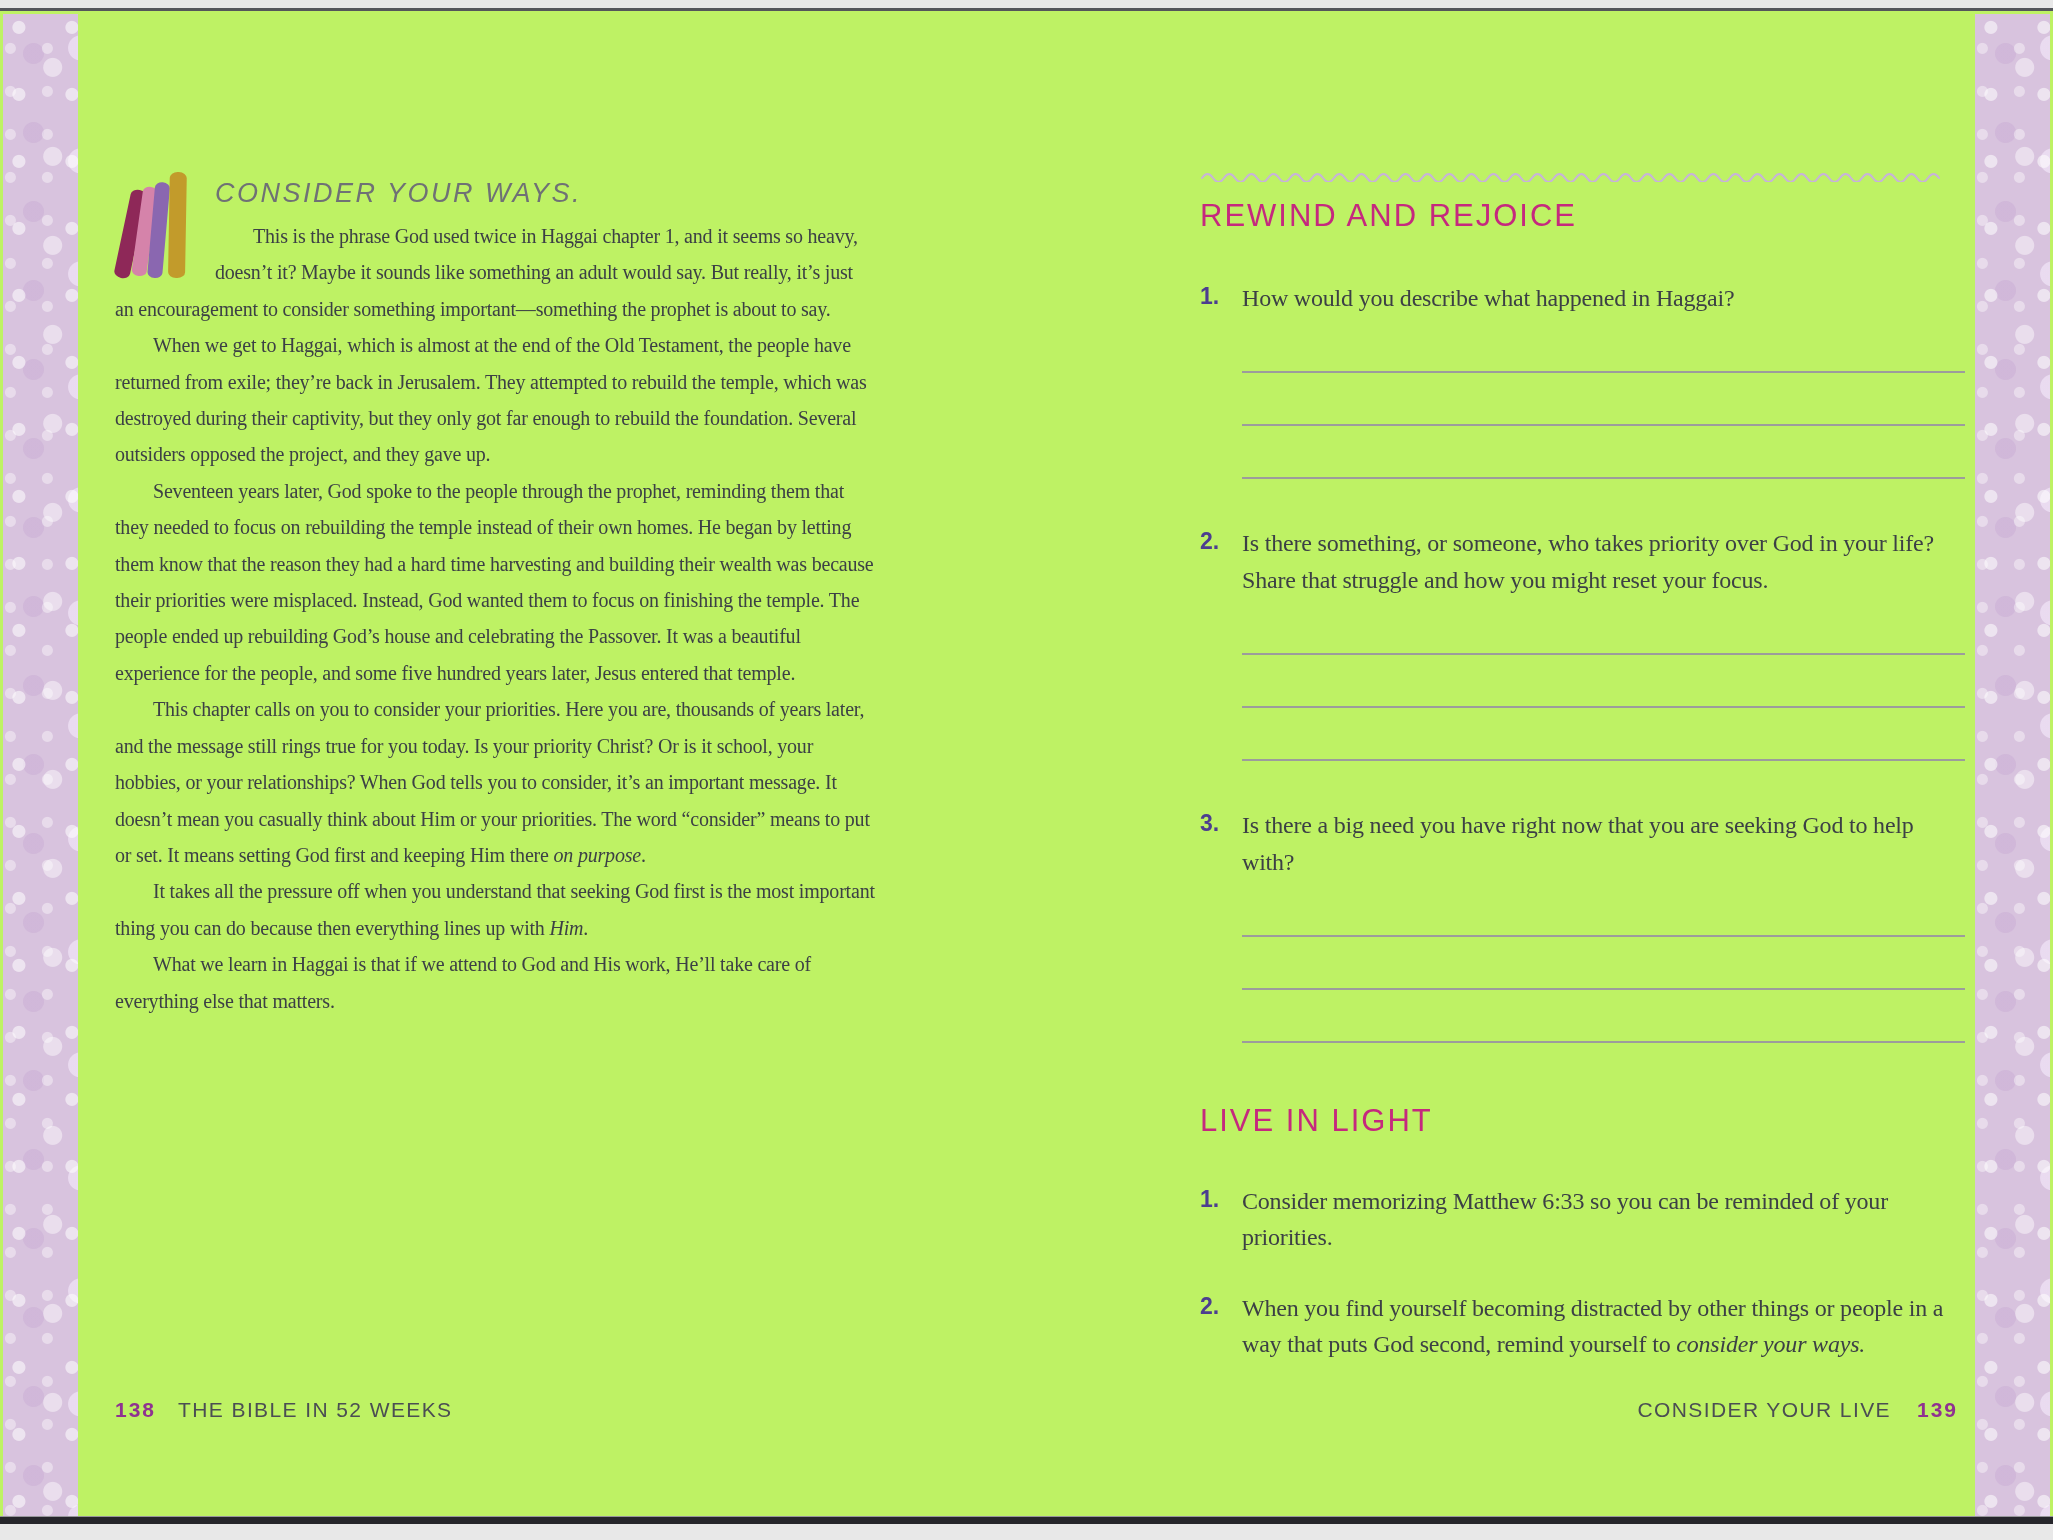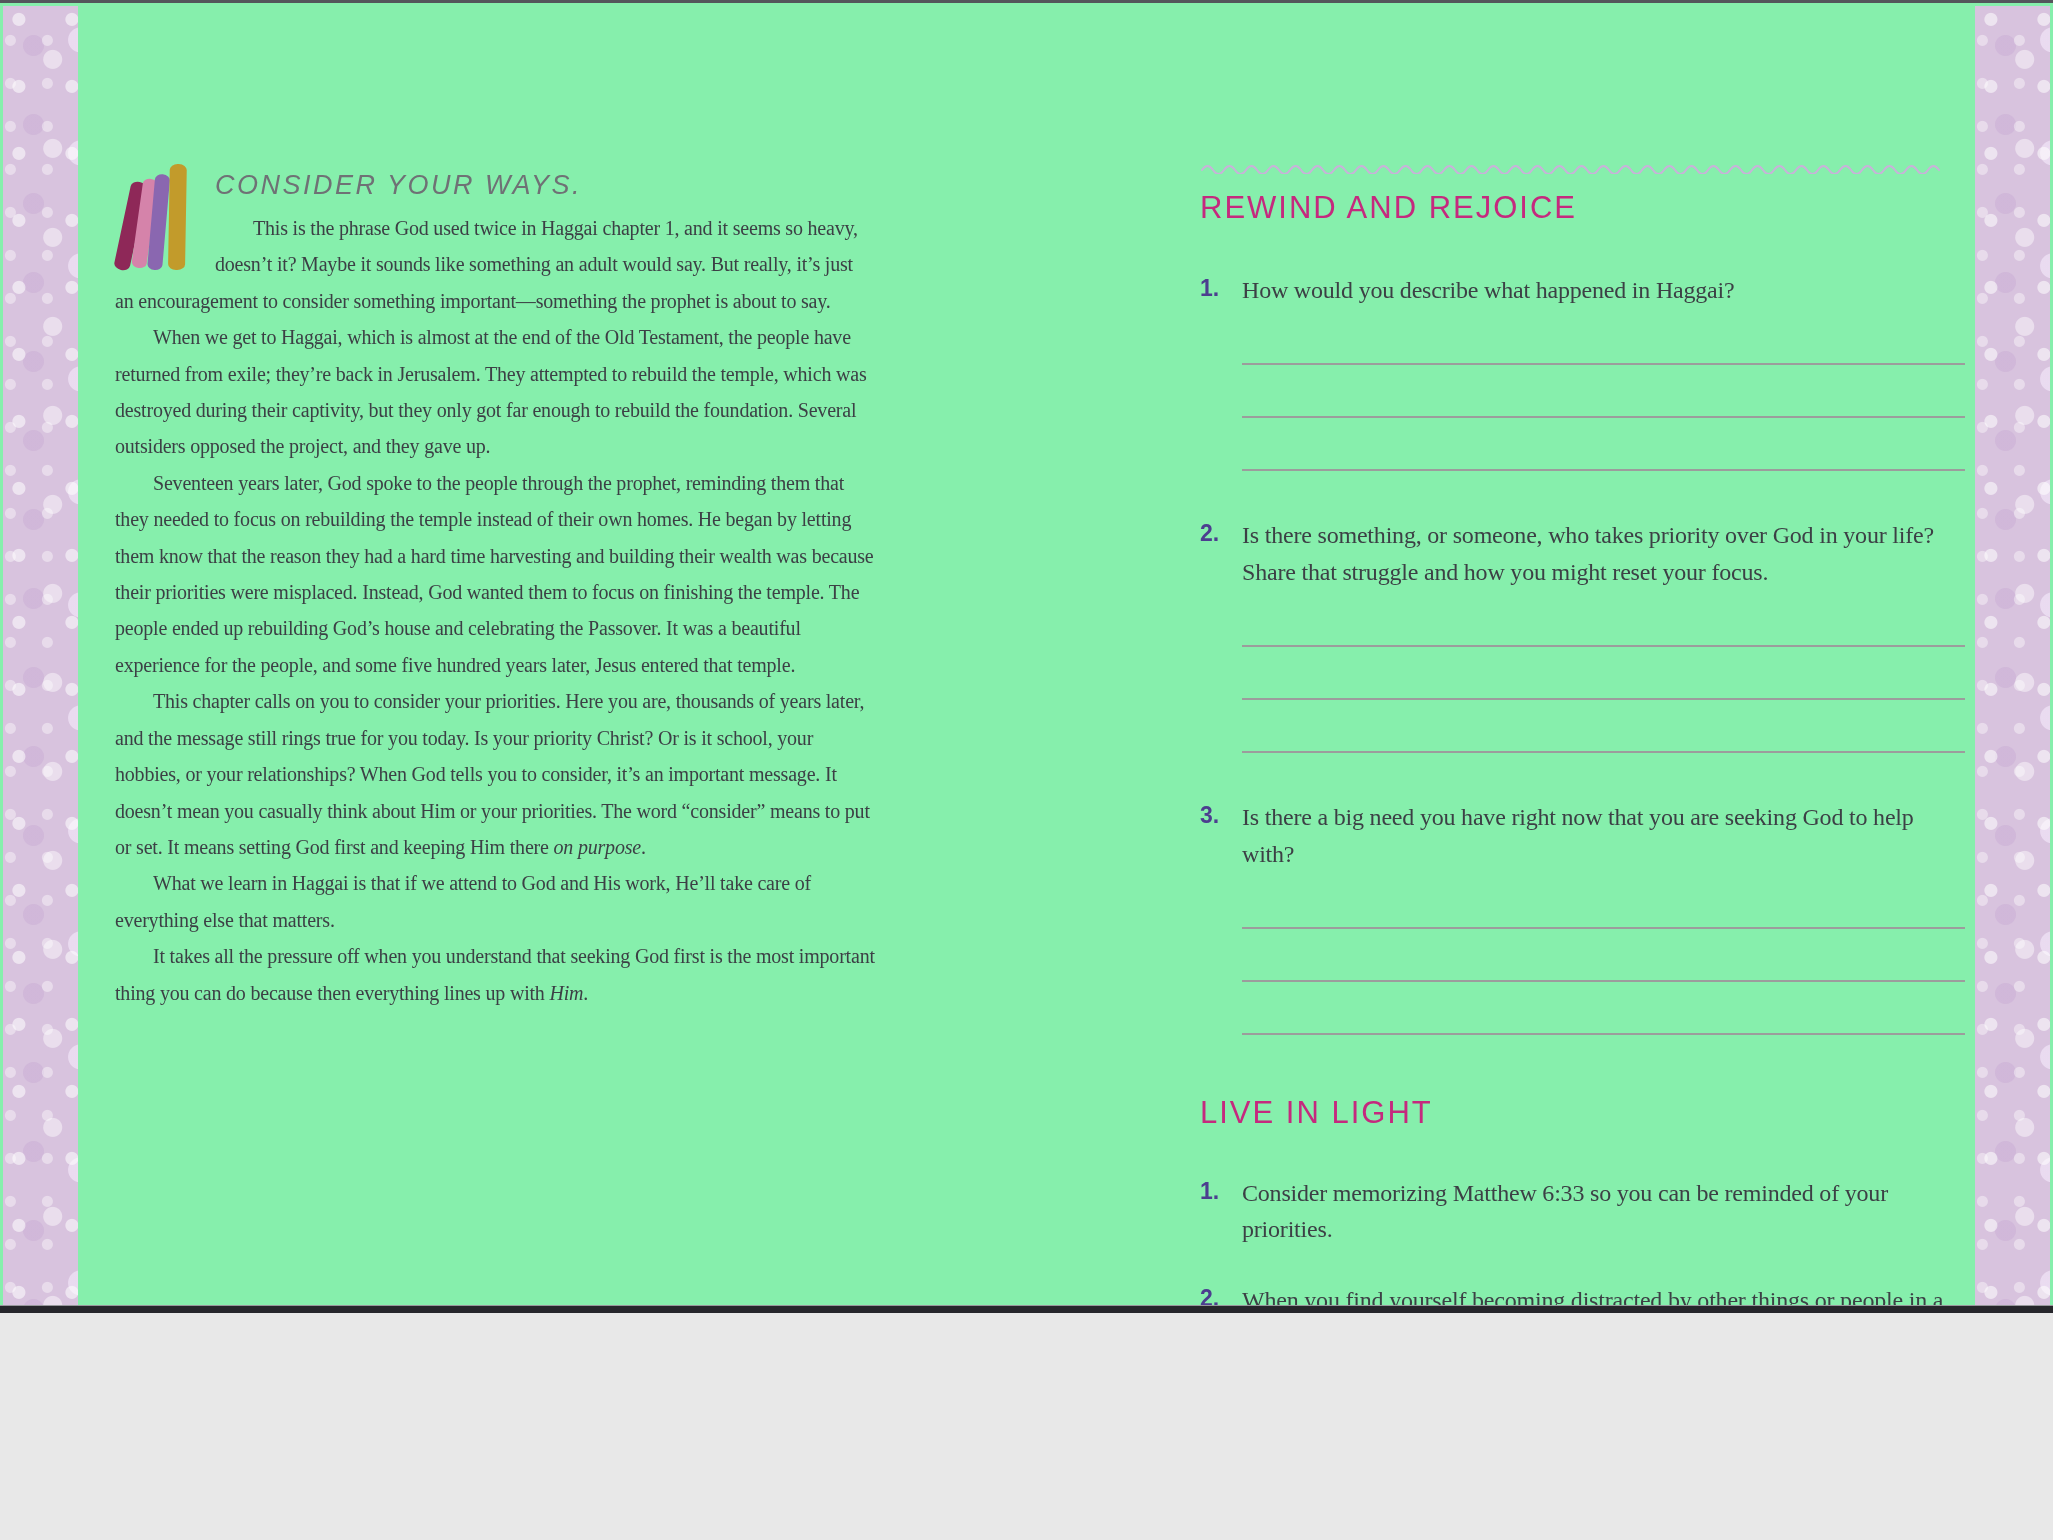--- a/index.html
+++ b/index.html
@@ -1,18 +1,18 @@
 <!DOCTYPE html>
 <html><head>
 <meta charset="utf-8">
 <style>
   html,body{margin:0;padding:0;background:#e8e8e8;}
   .canvas{
-    position:relative;width:2053px;height:1313px;background:#86efac;
-    overflow:hidden;font-family:"Liberation Serif",serif;color:#3c4045;
+    position:relative;width:2053px;height:1516px;background:#bef264;
+    overflow:hidden;font-family:"Liberation Serif",serif;color:#3c4045;margin-top:8px;
   }
   
   .top-edge{position:absolute;top:0;left:0;right:0;height:3px;background:#54565b;}
   .bottom-edge{position:absolute;bottom:0;left:0;right:0;height:7px;background:#26262b;border-top:1px solid #97979b;}
   
   .band{
     position:absolute;top:6px;bottom:8px;width:75px;
     background-color:#d8c3de;
     background-image:
       radial-gradient(circle at 30% 20%, rgba(255,255,255,.55) 0 6px, transparent 7px),
@@ -85,22 +85,22 @@
       <span class="book book2" style="background:#d583aa"></span>
       <span class="book book3" style="background:#8a67b0"></span>
       <span class="book book4" style="background:#c29b2b"></span>
     </div>
     <h2 class="opening-heading">CONSIDER YOUR WAYS.</h2>
     <p class="para"><span>This is the phrase God used twice in Haggai chapter 1, and it seems so heavy, doesn’t it? Maybe it sounds like something an adult would say. But really, it’s just an encouragement to consider something important—something the prophet is about to say.</span></p>
     <div>
         <p class="para"><span>When we get to Haggai, which is almost at the end of the Old Testament, the people have returned from exile; they’re back in Jerusalem. They attempted to rebuild the temple, which was destroyed during their captivity, but they only got far enough to rebuild the foundation. Several outsiders opposed the project, and they gave up.</span></p>
         <p class="para"><span>Seventeen years later, God spoke to the people through the prophet, reminding them that they needed to focus on rebuilding the temple instead of their own homes. He began by letting them know that the reason they had a hard time harvesting and building their wealth was because their priorities were misplaced. Instead, God wanted them to focus on finishing the temple. The people ended up rebuilding God’s house and celebrating the Passover. It was a beautiful experience for the people, and some five hundred years later, Jesus entered that temple.</span></p>
         <p class="para"><span>This chapter calls on you to consider your priorities. Here you are, thousands of years later, and the message still rings true for you today. Is your priority Christ? Or is it school, your hobbies, or your relationships? When God tells you to consider, it’s an important message. It doesn’t mean you casually think about Him or your priorities. The word “consider” means to put or set. It means setting God first and keeping Him there </span><em>on purpose</em><span>.</span></p>
+        <p class="para"><span>It takes all the pressure off when you understand that seeking God first is the most important thing you can do because then everything lines up with </span><em>Him</em><span>.</span></p>
         <p class="para"><span>What we learn in Haggai is that if we attend to God and His work, He’ll take care of everything else that matters.</span></p>
-        <p class="para"><span>It takes all the pressure off when you understand that seeking God first is the most important thing you can do because then everything lines up with </span><em>Him</em><span>.</span></p>
       </div>
   </div>
 
   <div class="right-col">
     <svg class="wave" viewBox="0 0 748 14" xmlns="http://www.w3.org/2000/svg">
       <path fill="none" stroke="#c7b3d8" stroke-width="2" stroke-linecap="round" d="M2,10 q5.5,-8 11,0 t11,0 t11,0 t11,0 t11,0 t11,0 t11,0 t11,0 t11,0 t11,0 t11,0 t11,0 t11,0 t11,0 t11,0 t11,0 t11,0 t11,0 t11,0 t11,0 t11,0 t11,0 t11,0 t11,0 t11,0 t11,0 t11,0 t11,0 t11,0 t11,0 t11,0 t11,0 t11,0 t11,0 t11,0 t11,0 t11,0 t11,0 t11,0 t11,0 t11,0 t11,0 t11,0 t11,0 t11,0 t11,0 t11,0 t11,0 t11,0 t11,0 t11,0 t11,0 t11,0 t11,0 t11,0 t11,0 t11,0 t11,0 t11,0 t11,0 t11,0 t11,0 t11,0 t11,0 t11,0 t11,0 t11,0"></path>
     </svg>
     <h2 class="section-title">REWIND AND REJOICE</h2>
     <div>
         <div class="question">

